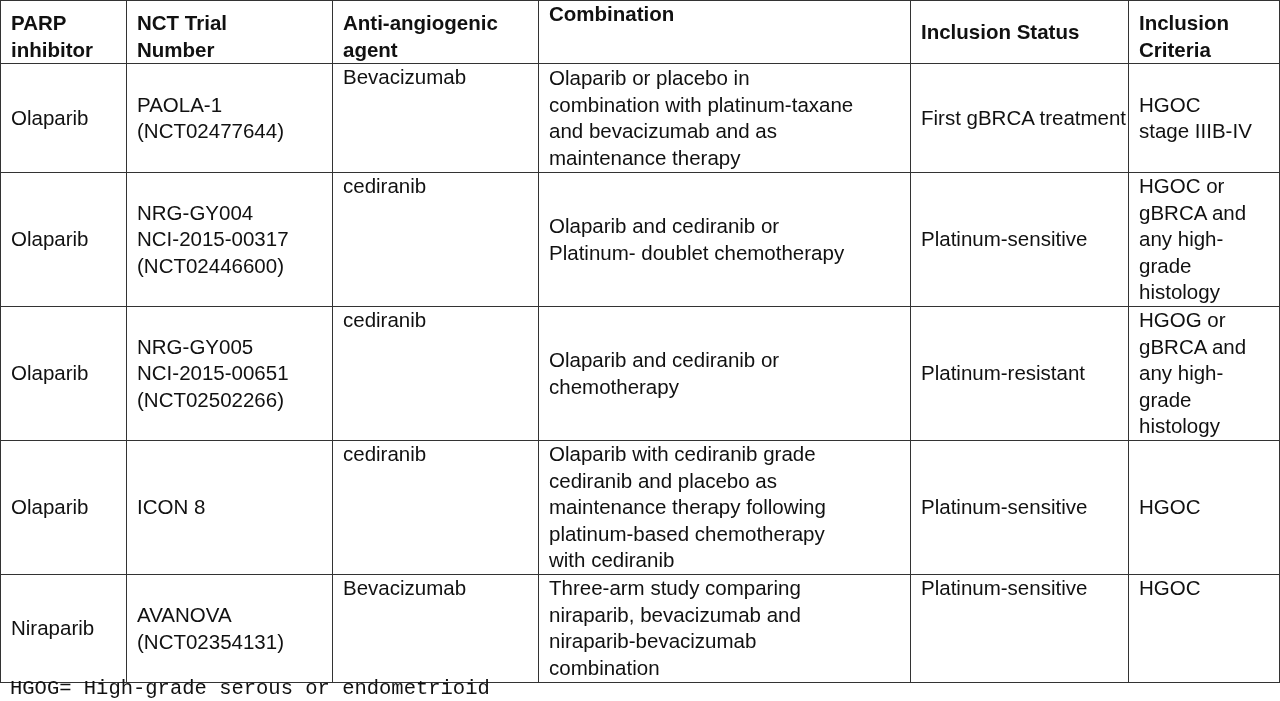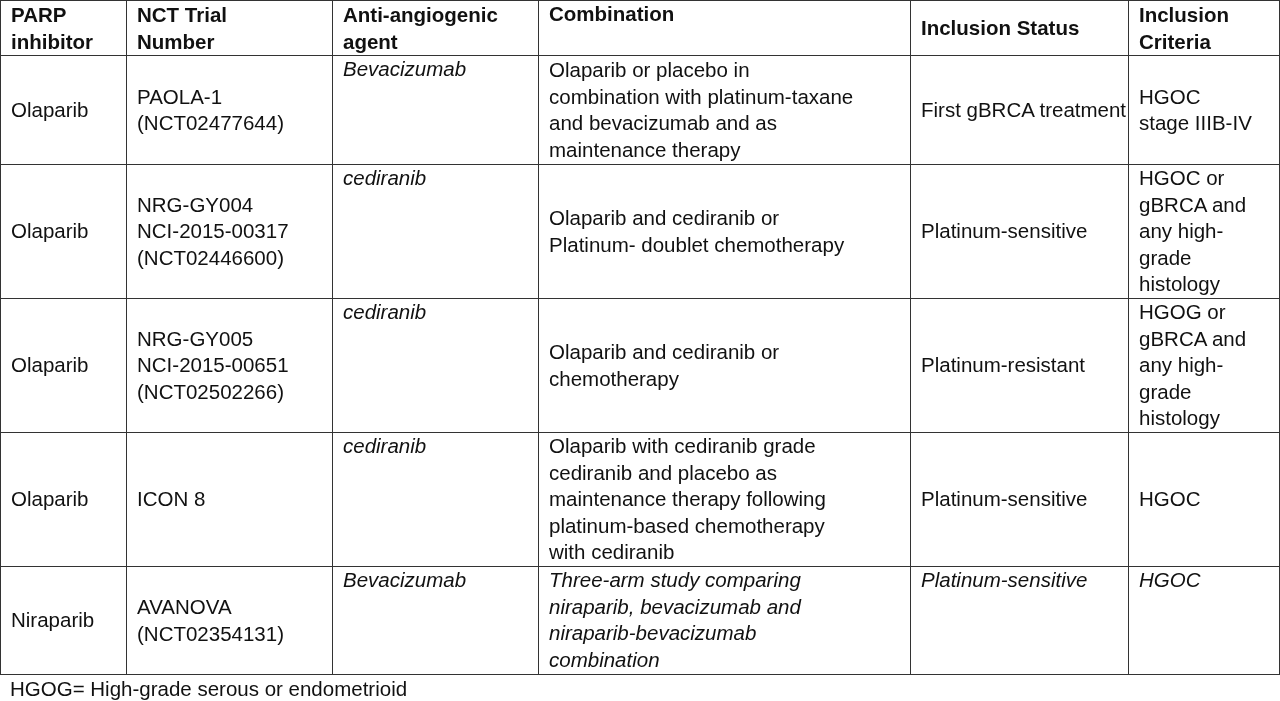--- a/index.html
+++ b/index.html
@@ -13,28 +13,28 @@
     }
     table.trials td, table.trials th {
       border: 1.5px solid #333;
       padding: 0 0 0 10px;
       text-align: left;
       vertical-align: middle;
       overflow: hidden;
     }
     table.trials th { font-weight: bold; vertical-align: bottom; }
     table.trials th.mid { vertical-align: middle; }
-    table.trials td.top { vertical-align: top; font-style: italic; }
+    table.trials td.top { vertical-align: top; }
     .c1 { width: 126px; } .c2 { width: 206px; } .c3 { width: 206px; }
     .c4 { width: 372px; } .c5 { width: 218px; } .c6 { width: 151px; }
-    tr.h { height: 55px; }
+    tr.h { height: 63px; }
     tr.r1 { height: 109px; } tr.r2 { height: 134px; } tr.r3 { height: 134px; }
     tr.r4 { height: 134px; } tr.r5 { height: 108px; }
     .cell-text { white-space: pre-line; display: block; }
-    .footnote { position: absolute; left: 10px; top: 677px; font-size: 20.5px; line-height: 24px; }
+    .footnote { position: absolute; left: 10px; top: 677px; font-size: 20.5px; line-height: 24px; font-family: Liberation Mono, monospace; }
   </style>
 </head>
 <body>
 
 <table class="trials">
   <colgroup>
     <col class="c1">
       <col class="c2">
       <col class="c3">
       <col class="c4">

